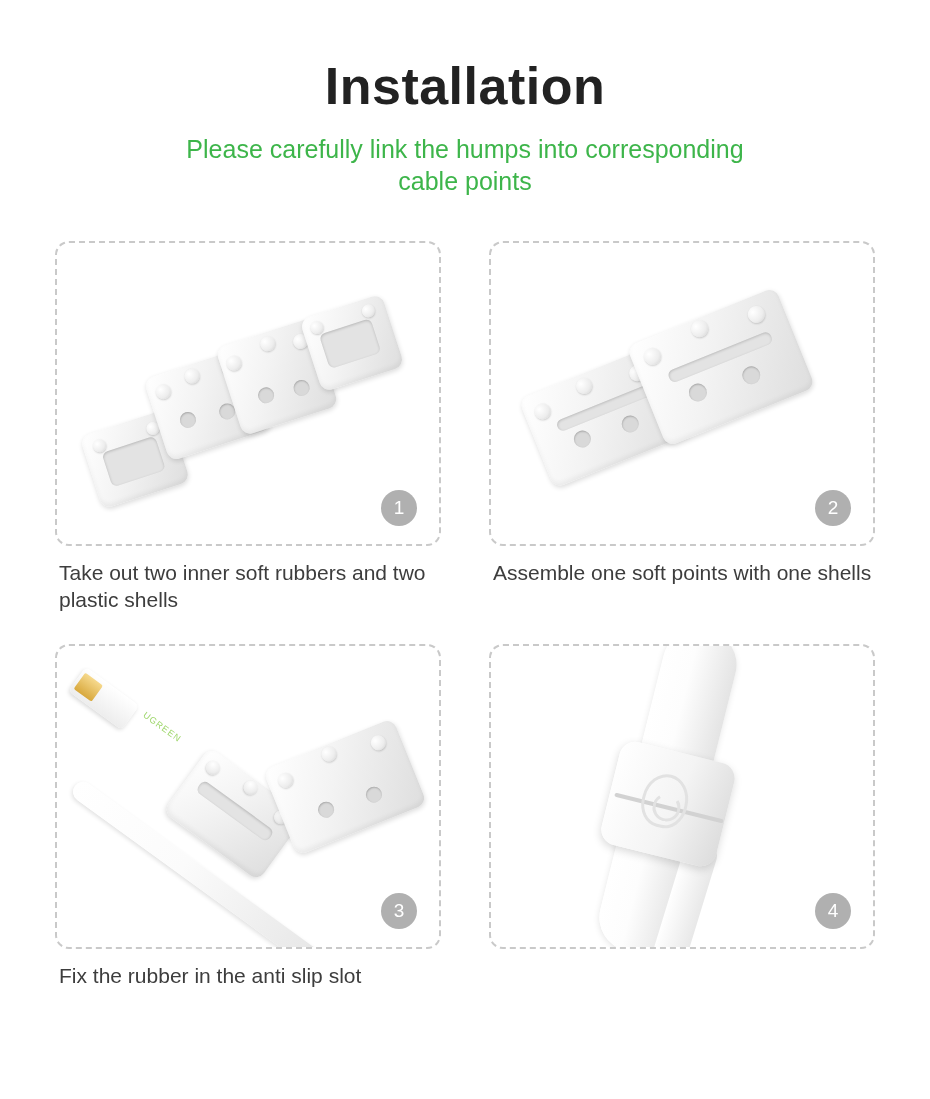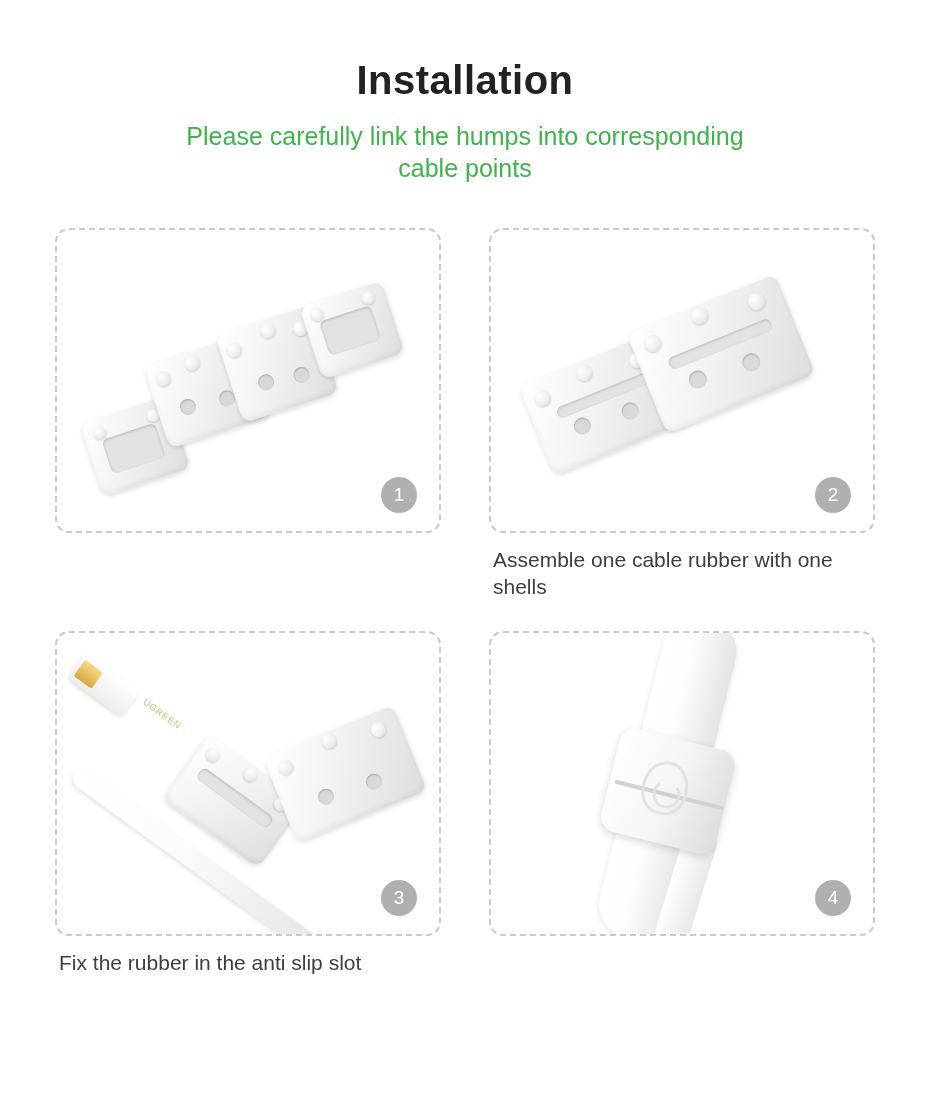--- a/index.html
+++ b/index.html
@@ -22,21 +22,21 @@
     position: relative;
     background: #fff;
   }
 
   
   .header {
     padding-top: 58px;
     text-align: center;
   }
   .title {
-    font-size: 40px;
+    font-size: 52px;
     font-weight: bold;
     color: #222222;
     letter-spacing: 0.5px;
     margin: 0;
     line-height: 1.1;
   }
   .subtitle {
     margin: 18px auto 0 auto;
     width: 620px;
     font-size: 25px;
@@ -268,20 +268,21 @@
             <div class="hole" style="left:62px;top:56px;width:16px;height:16px;"></div>
           </div>
           <div class="shell c4">
             <div class="groove" style="left:14px;top:20px;width:54px;height:36px;"></div>
             <div class="dot" style="left:8px;top:6px;width:13px;height:13px;"></div>
             <div class="dot" style="left:62px;top:6px;width:13px;height:13px;"></div>
           </div>
         </div>
         <div class="badge">1</div>
       </div>
+      <div class="caption">Take out two inner soft rubbers and two plastic shells</div>
     </div>
 
     <div class="step">
       <div class="panel p2">
         <div class="art">
           <div class="shell b1">
             <div class="dot" style="left:10px;top:12px;width:16px;height:16px;"></div>
             <div class="dot" style="left:58px;top:4px;width:16px;height:16px;"></div>
             <div class="dot" style="left:112px;top:12px;width:16px;height:16px;"></div>
             <div class="hole" style="left:36px;top:52px;width:17px;height:17px;"></div>
@@ -292,21 +293,21 @@
             <div class="dot" style="left:12px;top:10px;width:17px;height:17px;"></div>
             <div class="dot" style="left:66px;top:2px;width:17px;height:17px;"></div>
             <div class="dot" style="left:124px;top:10px;width:17px;height:17px;"></div>
             <div class="hole" style="left:40px;top:60px;width:18px;height:18px;"></div>
             <div class="hole" style="left:96px;top:64px;width:18px;height:18px;"></div>
             <div class="groove" style="left:28px;top:38px;width:110px;height:13px;"></div>
           </div>
         </div>
         <div class="badge">2</div>
       </div>
-      <div class="caption">Assemble one cable rubber with one shells</div>
+      <div class="caption">Assemble one soft points with one shells</div>
     </div>
 
     <div class="step">
       <div class="panel p3">
         <div class="art">
           <div class="cable cord"></div>
           <div class="connector">
             <div class="tip"></div>
           </div>
           <div class="brand">UGREEN</div>

